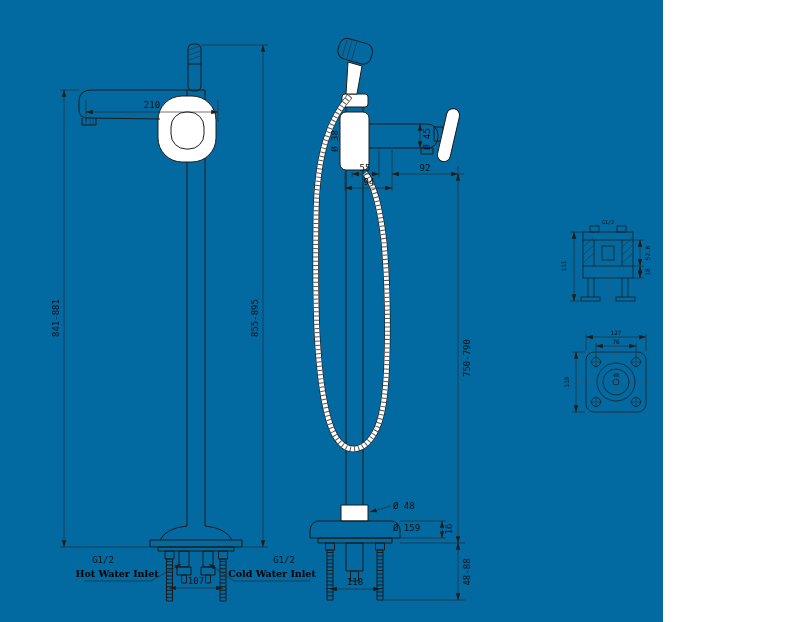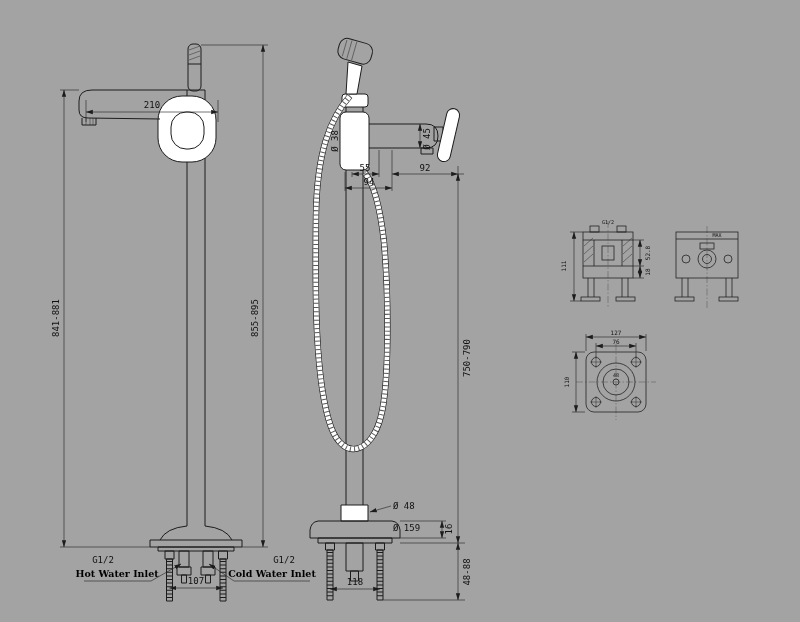--- a/index.html
+++ b/index.html
@@ -1,16 +1,16 @@
 <!DOCTYPE html>
 <html><head>
 <meta charset="utf-8">
 <style>
   html,body{margin:0;background:#fff}
-  .stage{position:relative;width:800px;height:622px;background:#a3a3a3;overflow:hidden;
+  .stage{position:relative;width:663px;height:622px;background:#0369a1;overflow:hidden;
          font-family:"DejaVu Sans Mono",monospace}
   svg{display:block}
   .ln {stroke:#1c1c1c;fill:none;stroke-width:1;stroke-linejoin:round}
   .lnw{stroke:#1c1c1c;fill:#ffffff;stroke-width:1;stroke-linejoin:round}
   .ln2{stroke:#1c1c1c;fill:none;stroke-width:.75}
   .tn {stroke:#2a2a2a;fill:none;stroke-width:.65}
   .hh {stroke:#2a2a2a;fill:none;stroke-width:.5}
   .cl {stroke:#555;fill:none;stroke-width:.5;stroke-dasharray:7 2 1.5 2}
   .thread{stroke:#1c1c1c;stroke-width:6;stroke-dasharray:1 2.6;fill:none}
   .hoseO{stroke:#1c1c1c;stroke-width:6.2;fill:none}

